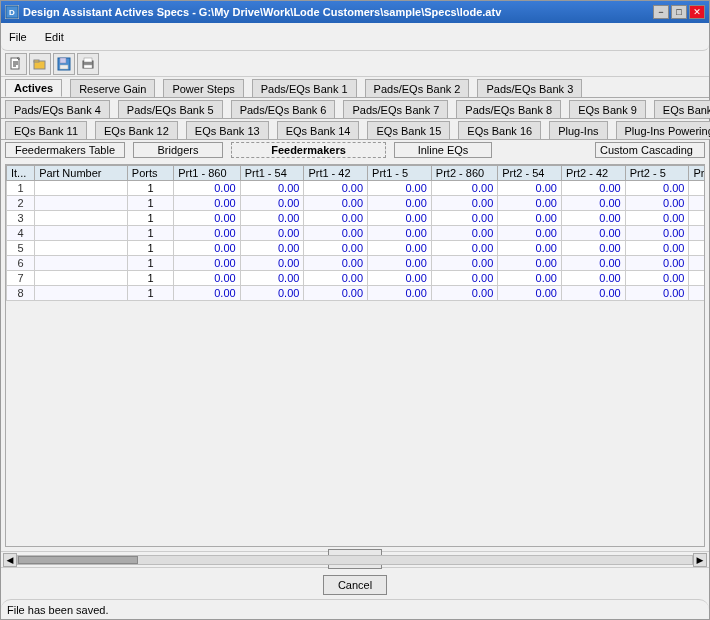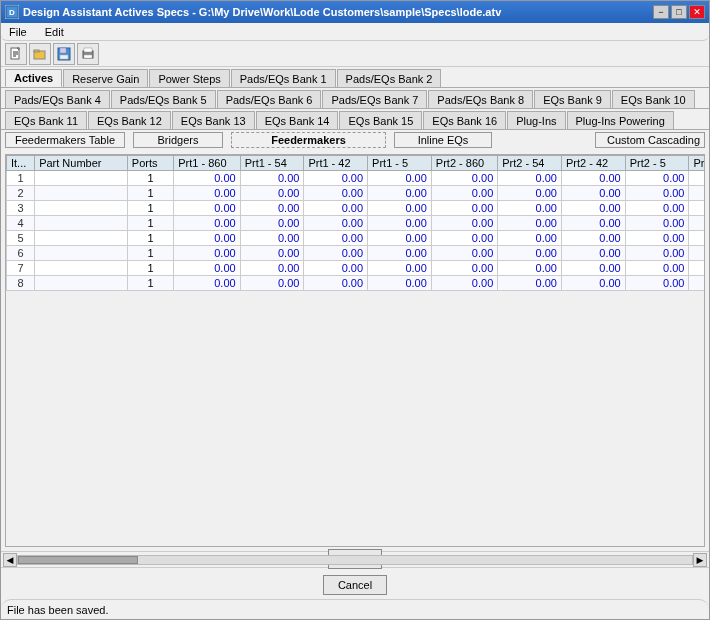--- a/index.html
+++ b/index.html
@@ -58,21 +58,21 @@
       cursor: pointer;
       display: flex;
       align-items: center;
       justify-content: center;
       color: #000;
     }
     .title-btn.close-btn { background: #e81123; color: white; }
     
     .menu-bar {
       background: #f0f0f0;
-      height: 18px;
+      height: 28px;
       display: flex;
       align-items: center;
       padding: 0 4px;
       gap: 10px;
       flex-shrink: 0;
       border-bottom: 1px solid #ccc;
       border-radius: 6px;
     }
     .menu-item {
       font-size: 11px;
@@ -103,21 +103,21 @@
     }
 
     .tabs-container {
       background: #f0f0f0;
       flex-shrink: 0;
     }
     .tabs-row {
       display: flex;
       align-items: flex-end;
       padding: 2px 4px 0 4px;
-      gap: 1px;
+      gap: 8px;
       flex-wrap: nowrap;
     }
     .tab {
       padding: 2px 8px;
       border: 1px solid #aaa;
       border-bottom: none;
       background: #e0e0e0;
       cursor: pointer;
       font-size: 11px;
       white-space: nowrap;
@@ -307,20 +307,21 @@
     </button>
   </div>
 
   <div class="tabs-container">
     <div class="tabs-row">
       <div class="tab active">Actives</div>
       <div class="tab">Reserve Gain</div>
       <div class="tab">Power Steps</div>
       <div class="tab">Pads/EQs Bank 1</div>
       <div class="tab">Pads/EQs Bank 2</div>
+      <div class="tab">Pads/EQs Bank 3</div>
     </div>
     <div class="tabs-divider"></div>
   </div>
 
   <div class="tabs-container">
     <div class="tabs-row">
       <div class="tab">Pads/EQs Bank 4</div>
       <div class="tab">Pads/EQs Bank 5</div>
       <div class="tab">Pads/EQs Bank 6</div>
       <div class="tab">Pads/EQs Bank 7</div>
@@ -347,21 +348,21 @@
 
   <div style="display:flex; align-items:center; padding: 2px 4px; gap:0; font-size:11px;">
     <div style="width:120px; text-align:center; border:1px solid #999; padding:1px 4px; background:#f0f0f0;">Feedermakers Table</div>
     <div style="flex:0 0 8px;"></div>
     <div style="width:90px; text-align:center; border:1px solid #999; padding:1px 4px; background:#f0f0f0;">Bridgers</div>
     <div style="flex:0 0 8px;"></div>
     <div style="width:155px; text-align:center; border:1px dashed #999; padding:1px 4px; background:#f0f0f0; font-weight:bold;">Feedermakers</div>
     <div style="flex:0 0 8px;"></div>
     <div style="width:98px; text-align:center; border:1px solid #999; padding:1px 4px; background:#f0f0f0;">Inline EQs</div>
     <div style="flex:1;"></div>
-    <div style="width:110px; text-align:right; border:1px solid #999; padding:1px 4px; background:#f0f0f0;">Custom Cascading</div>
+    <div style="width:110px; text-align:left; border:1px solid #999; padding:1px 4px; background:#f0f0f0;">Custom Cascading</div>
   </div>
 
   <div class="table-container">
     <table>
       <thead>
         <tr>
           <th>It...</th>
           <th>Part Number</th>
           <th>Ports</th>
           <th>Prt1 - 860</th>

